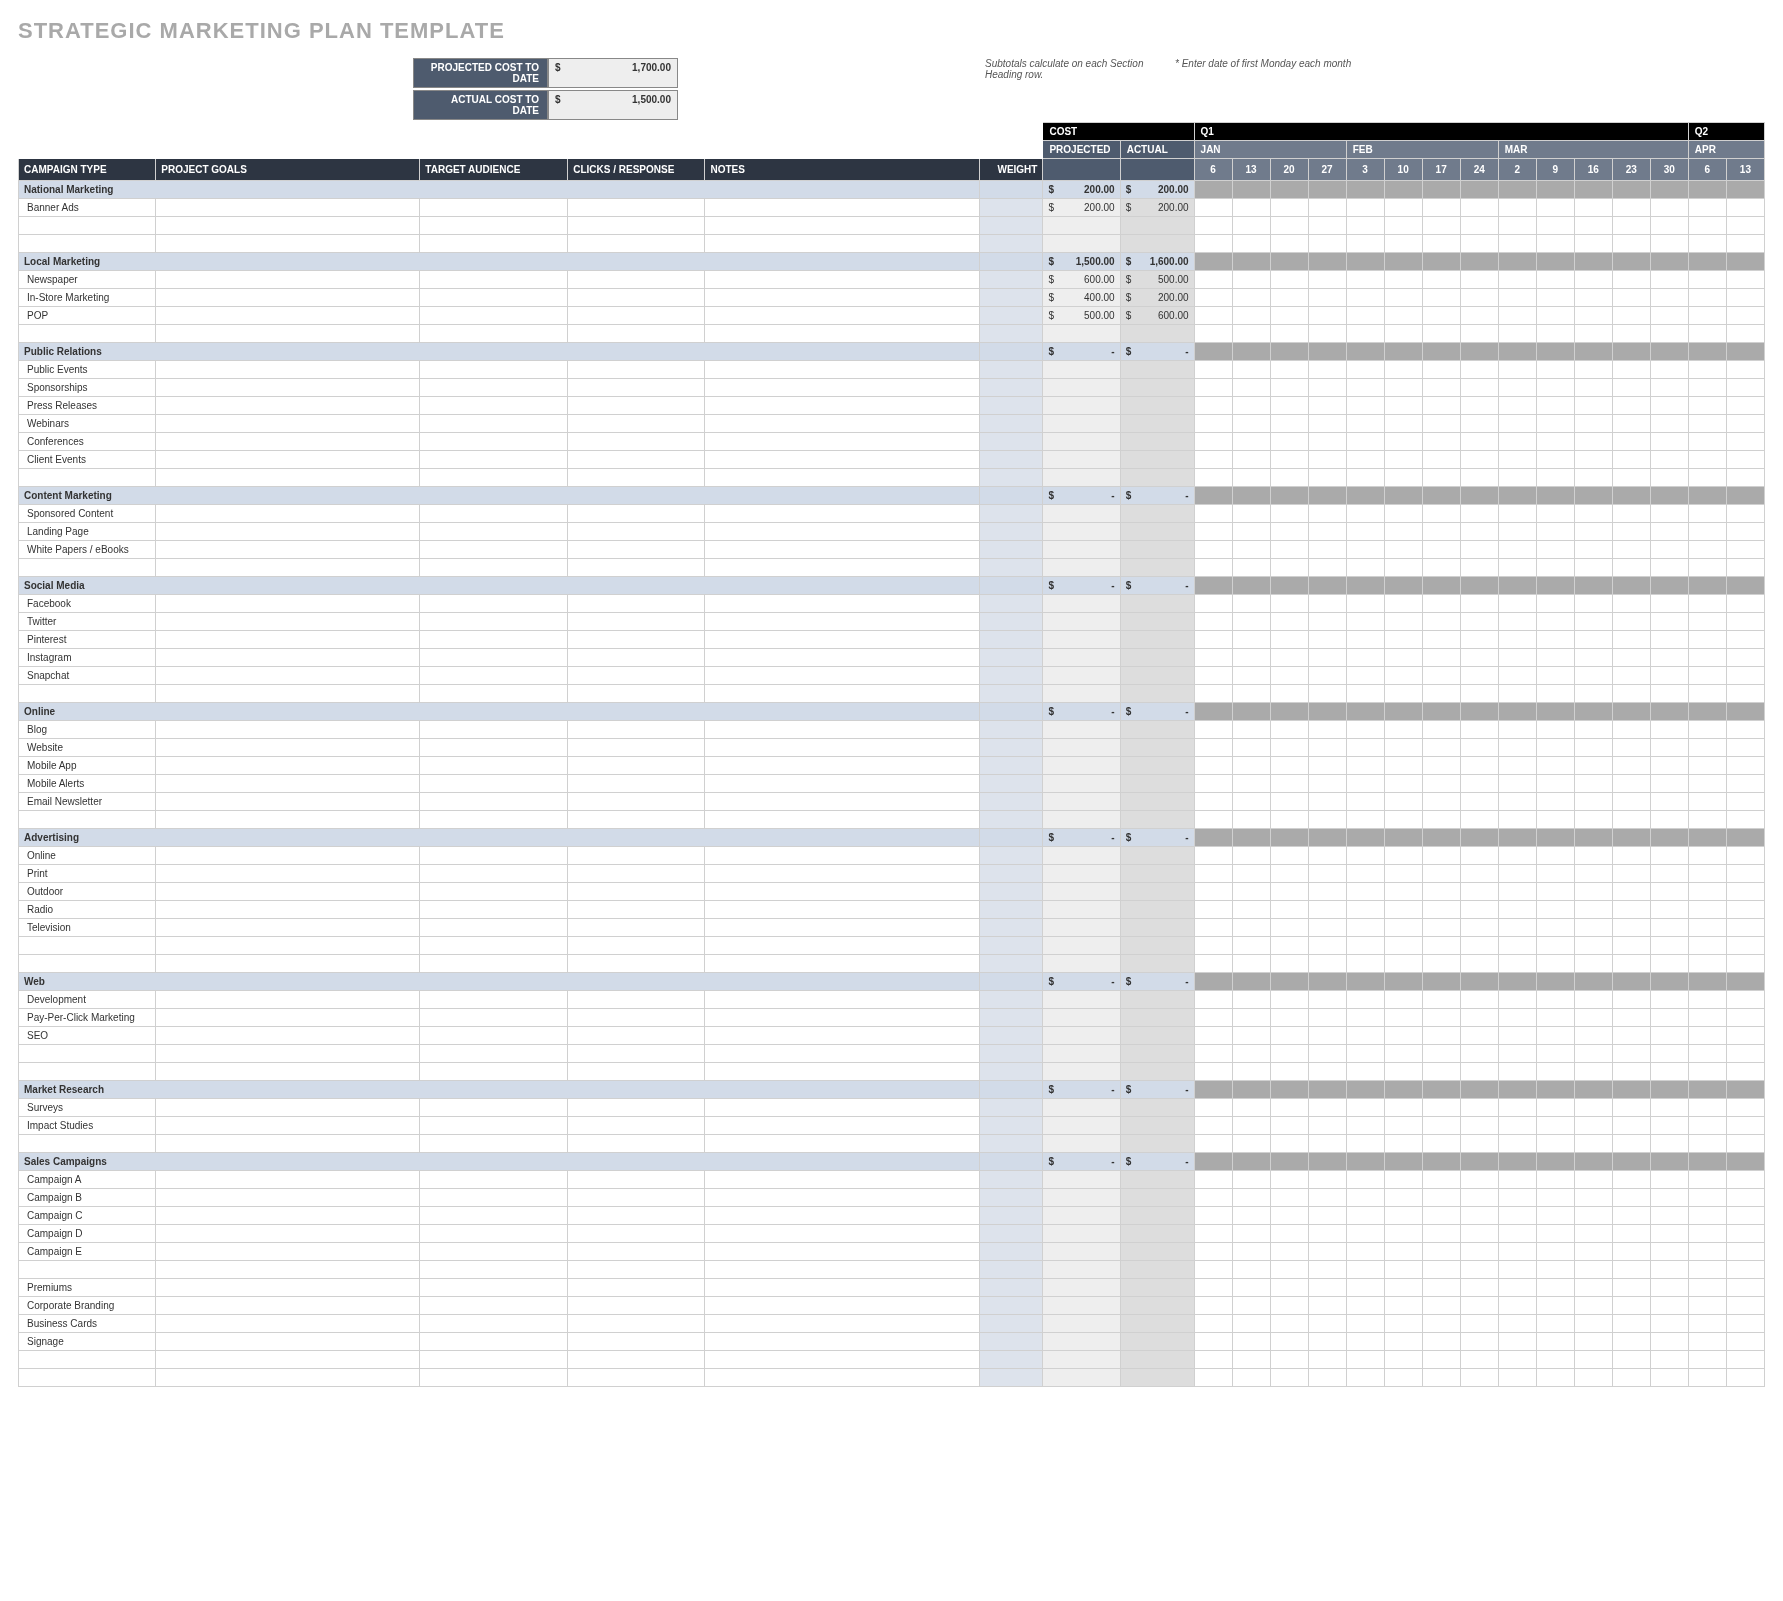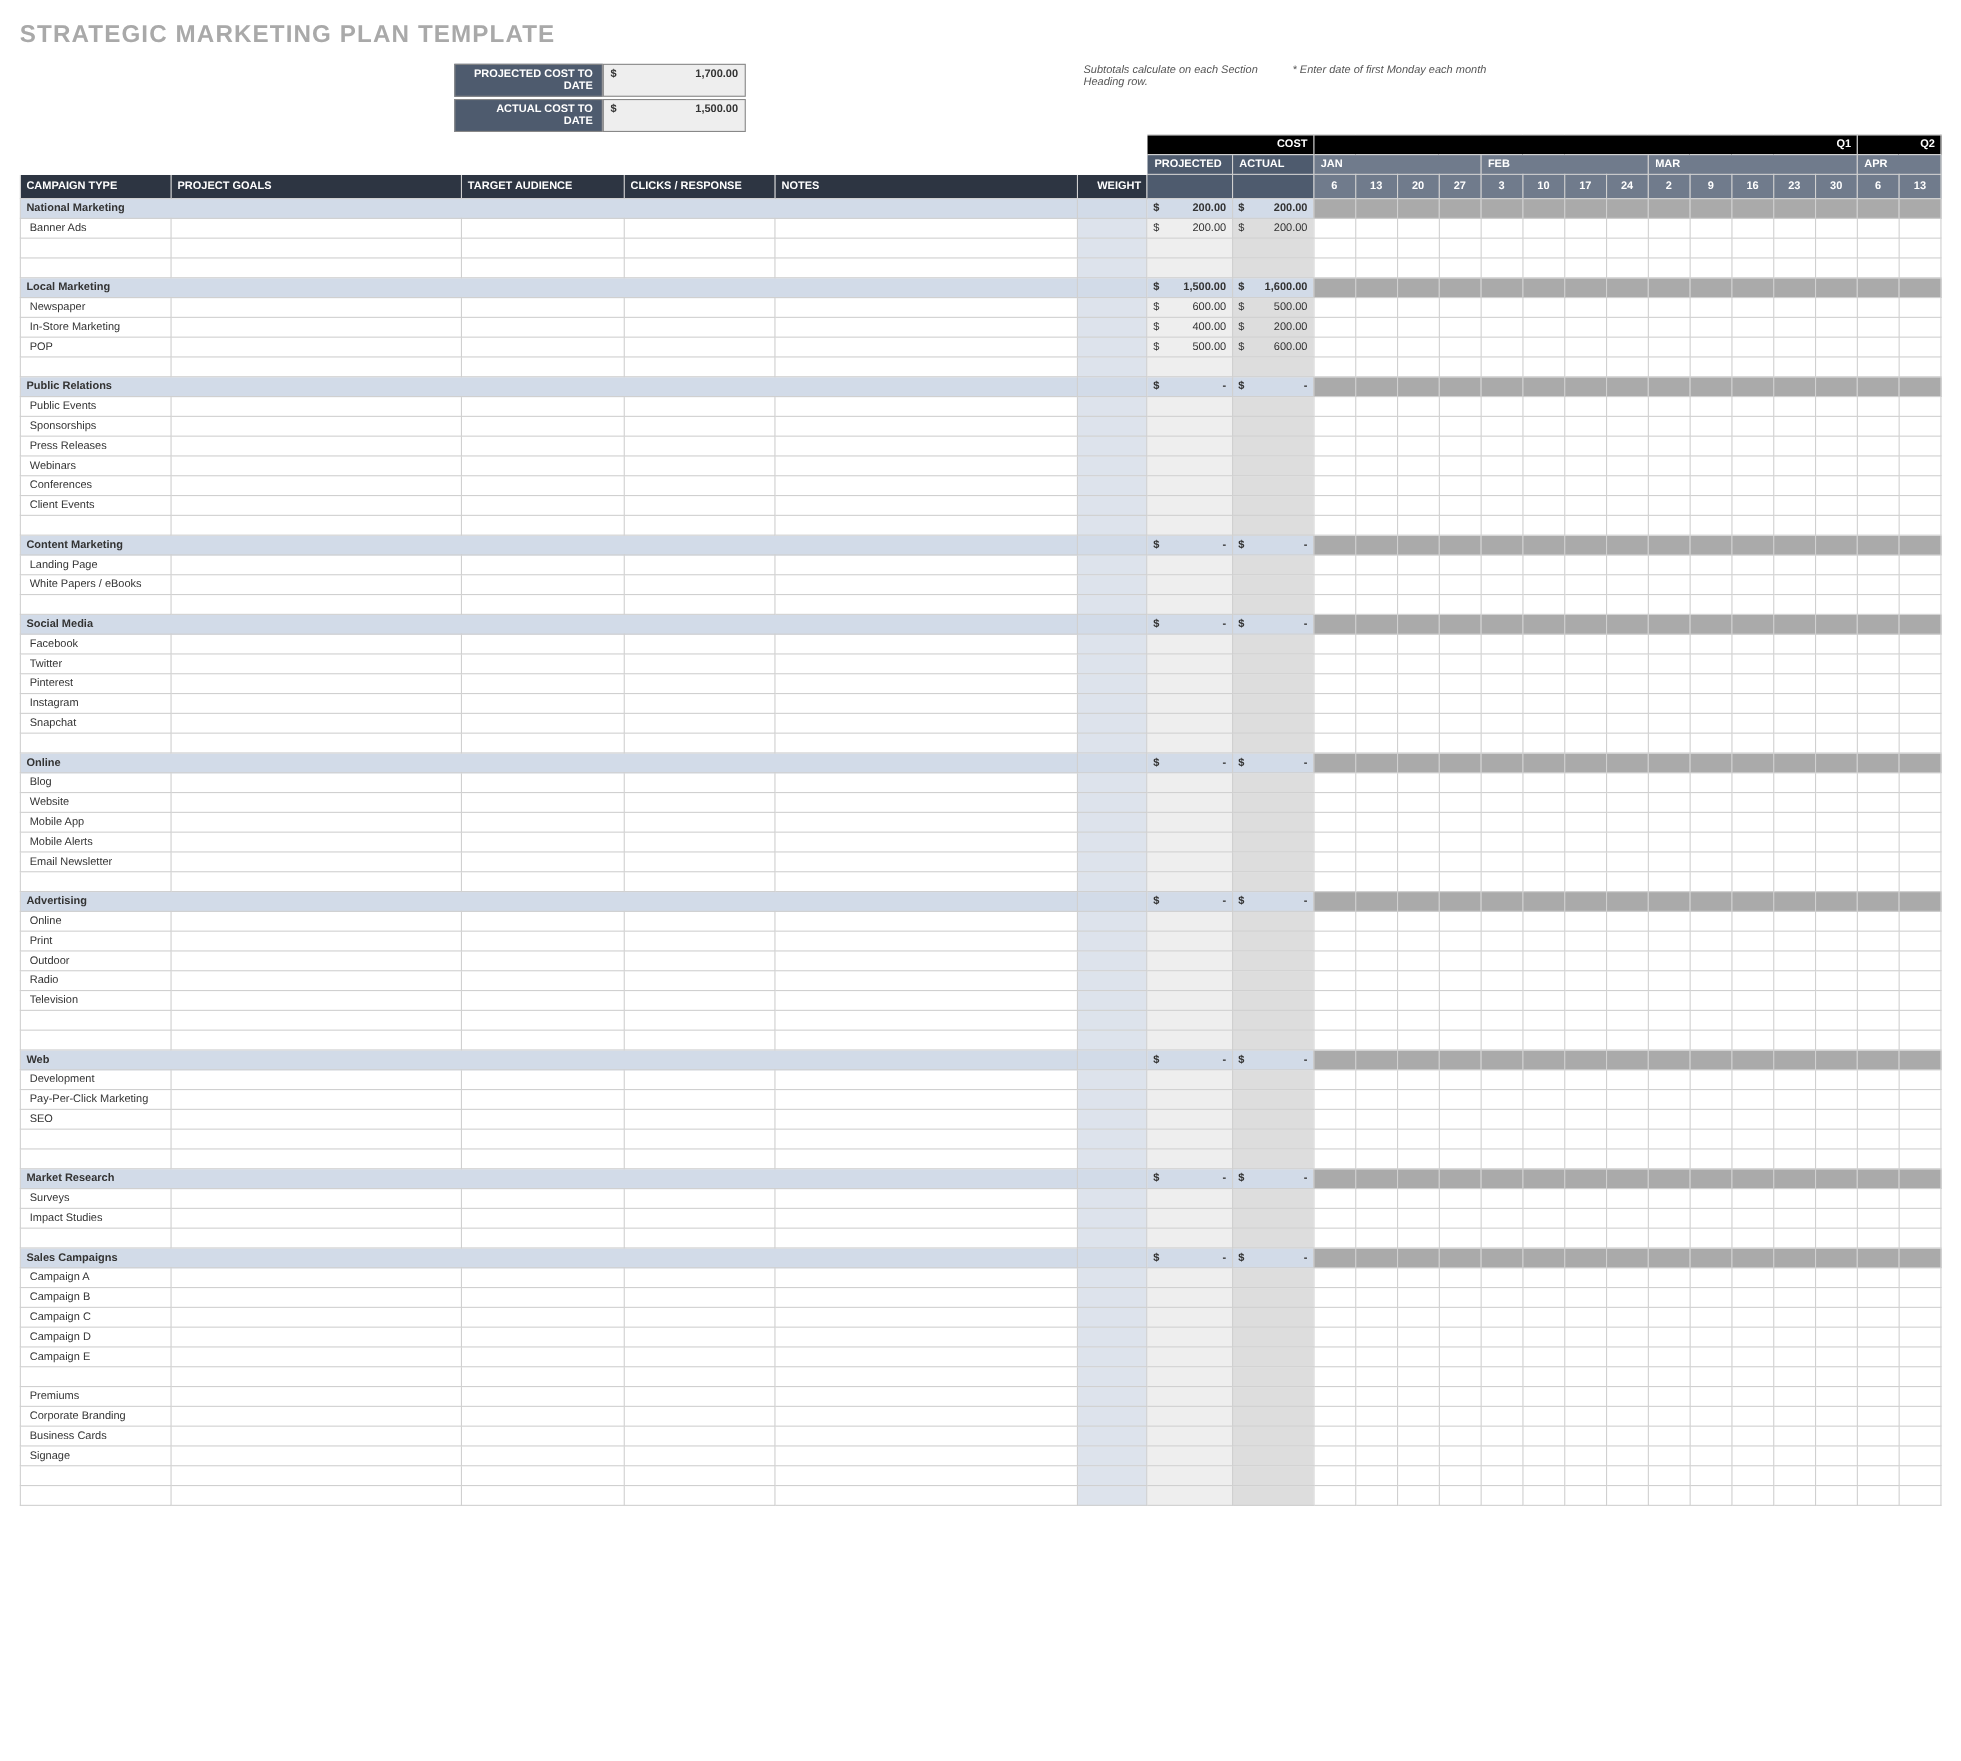--- a/index.html
+++ b/index.html
@@ -56,21 +56,21 @@
     background: #2d3542;
     color: #fff;
     font-weight: bold;
     text-align: left;
     height: 22px;
   }
   .hdr-black th {
     background: #000;
     color: #fff;
     font-weight: bold;
-    text-align: right;
+    text-align: left;
     height: 18px;
     font-size: 10px;
     padding-left: 6px;
   }
   .section-row td {
     background: #d2dbe8;
     font-weight: bold;
     color: #333;
   }
   .cost-proj { background: #eee; text-align: right; }
@@ -583,20 +583,45 @@
           <td style="background:#aaa"></td>
           <td style="background:#aaa"></td>
           <td style="background:#aaa"></td>
           <td style="background:#aaa"></td>
           <td style="background:#aaa"></td>
           <td style="background:#aaa"></td>
           <td style="background:#aaa"></td>
           <td style="background:#aaa"></td>
         </tr>
         <tr>
+          <td style="padding-left:8px">Sponsored Content</td>
+          <td></td>
+          <td></td>
+          <td></td>
+          <td></td>
+          <td class="weight-col"></td>
+          <td class="cost-proj"></td>
+          <td class="cost-act"></td>
+          <td class="cal-day "></td>
+          <td class="cal-day "></td>
+          <td class="cal-day "></td>
+          <td class="cal-day "></td>
+          <td class="cal-day "></td>
+          <td class="cal-day "></td>
+          <td class="cal-day "></td>
+          <td class="cal-day "></td>
+          <td class="cal-day "></td>
+          <td class="cal-day "></td>
+          <td class="cal-day "></td>
+          <td class="cal-day "></td>
+          <td class="cal-day "></td>
+          <td class="cal-day "></td>
+          <td class="cal-day "></td>
+        </tr>
+        <tr>
           <td style="padding-left:8px">Landing Page</td>
           <td></td>
           <td></td>
           <td></td>
           <td></td>
           <td class="weight-col"></td>
           <td class="cost-proj"></td>
           <td class="cost-act"></td>
           <td class="cal-day "></td>
           <td class="cal-day "></td>

